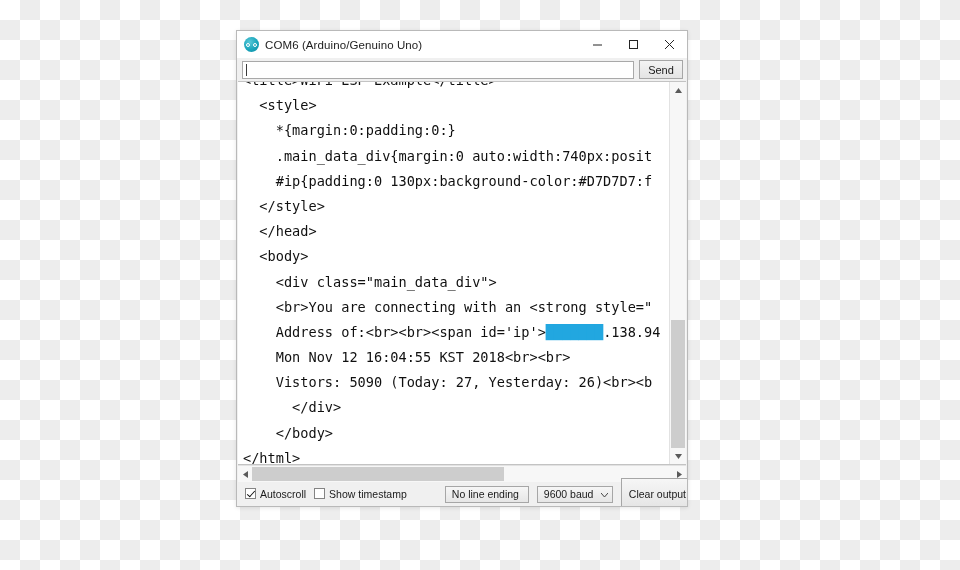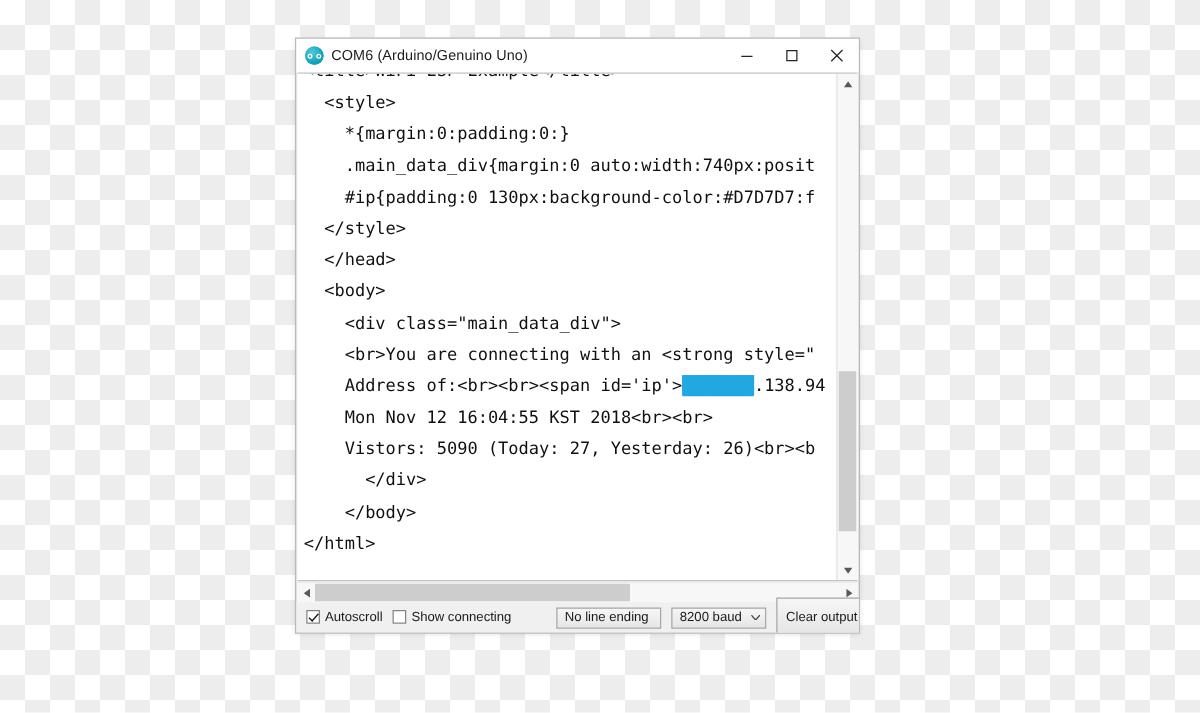--- a/index.html
+++ b/index.html
@@ -335,20 +335,26 @@
       </div>
       <div class="win-btn">
         <svg width="11" height="11" viewBox="0 0 11 11">
             <line x1="1" y1="1" x2="10" y2="10" stroke="#242424" stroke-width="1"></line>
             <line x1="10" y1="1" x2="1" y2="10" stroke="#242424" stroke-width="1"></line>
           </svg>
       </div>
     </div>
   </div>
 
+  <div class="send-row">
+    <div class="send-input">
+      <div class="caret"></div>
+    </div>
+    <div class="send-btn">Send</div>
+  </div>
 
   <div class="console-wrap">
     <div class="console">
       <div class="lines" id="output-lines"><div class="line">&lt;title&gt;WiFi ESP Example&lt;/title&gt;</div><div class="line">  &lt;style&gt;</div><div class="line">    *{margin:0:padding:0:}</div><div class="line">    .main_data_div{margin:0 auto:width:740px:posit</div><div class="line">    #ip{padding:0 130px:background-color:#D7D7D7:f</div><div class="line">  &lt;/style&gt;</div><div class="line">  &lt;/head&gt;</div><div class="line">  &lt;body&gt;</div><div class="line">    &lt;div class="main_data_div"&gt;</div><div class="line">    &lt;br&gt;You are connecting with an &lt;strong style="</div><div class="line"><span>    Address of:&lt;br&gt;&lt;br&gt;&lt;span id='ip'&gt;</span><span class="hl" style="background: rgb(34, 167, 224); color: rgb(34, 167, 224);">███████</span><span>.138.94</span></div><div class="line">    Mon Nov 12 16:04:55 KST 2018&lt;br&gt;&lt;br&gt;</div><div class="line">    Vistors: 5090 (Today: 27, Yesterday: 26)&lt;br&gt;&lt;b</div><div class="line">      &lt;/div&gt;</div><div class="line">    &lt;/body&gt;</div><div class="line">&lt;/html&gt;</div></div>
     </div>
     <div class="vscroll">
       <div class="arrow up">
         <svg width="7" height="5" viewBox="0 0 7 5">
             <path d="M3.5 0 L7 5 L0 5 Z" fill="#5a5a5a"></path>
           </svg>
@@ -376,33 +382,33 @@
     </div>
   </div>
 
   <div class="statusbar">
     <div class="chk-item">
       <span class="chk checked"></span>
       <span>Autoscroll</span>
     </div>
     <div class="chk-item">
       <span class="chk"></span>
-      <span>Show connecting</span>
+      <span>Show timestamp</span>
     </div>
     <div class="spacer"></div>
     <div class="dd line-ending">
       <span>No line ending</span>
       <span class="chev">
         <svg width="7" height="4" viewBox="0 0 7 4">
             <path d="M0 0 L3.5 4 L7 0" fill="none" stroke="#444" stroke-width="1"></path>
           </svg>
       </span>
     </div>
     <div class="dd baud">
-      <span>8200 baud</span>
+      <span>9600 baud</span>
       <span class="chev">
         <svg width="7" height="4" viewBox="0 0 7 4">
             <path d="M0 0 L3.5 4 L7 0" fill="none" stroke="#444" stroke-width="1"></path>
           </svg>
       </span>
     </div>
     <div class="clear-btn">Clear output</div>
   </div>
 
 </div>

